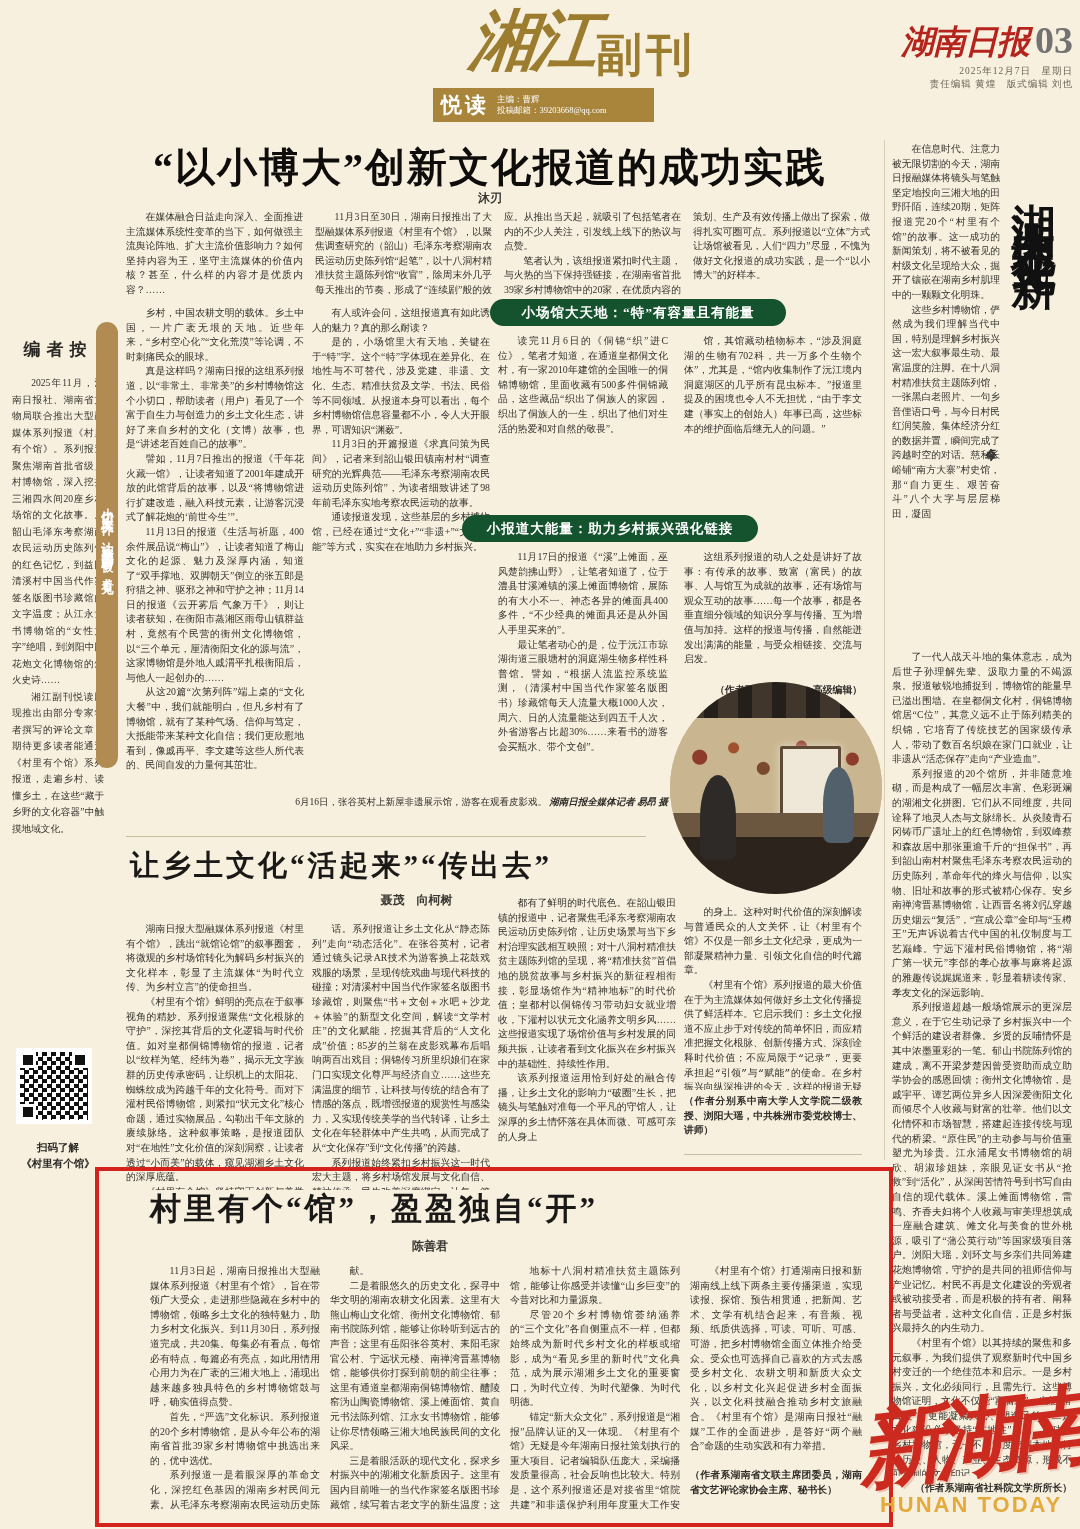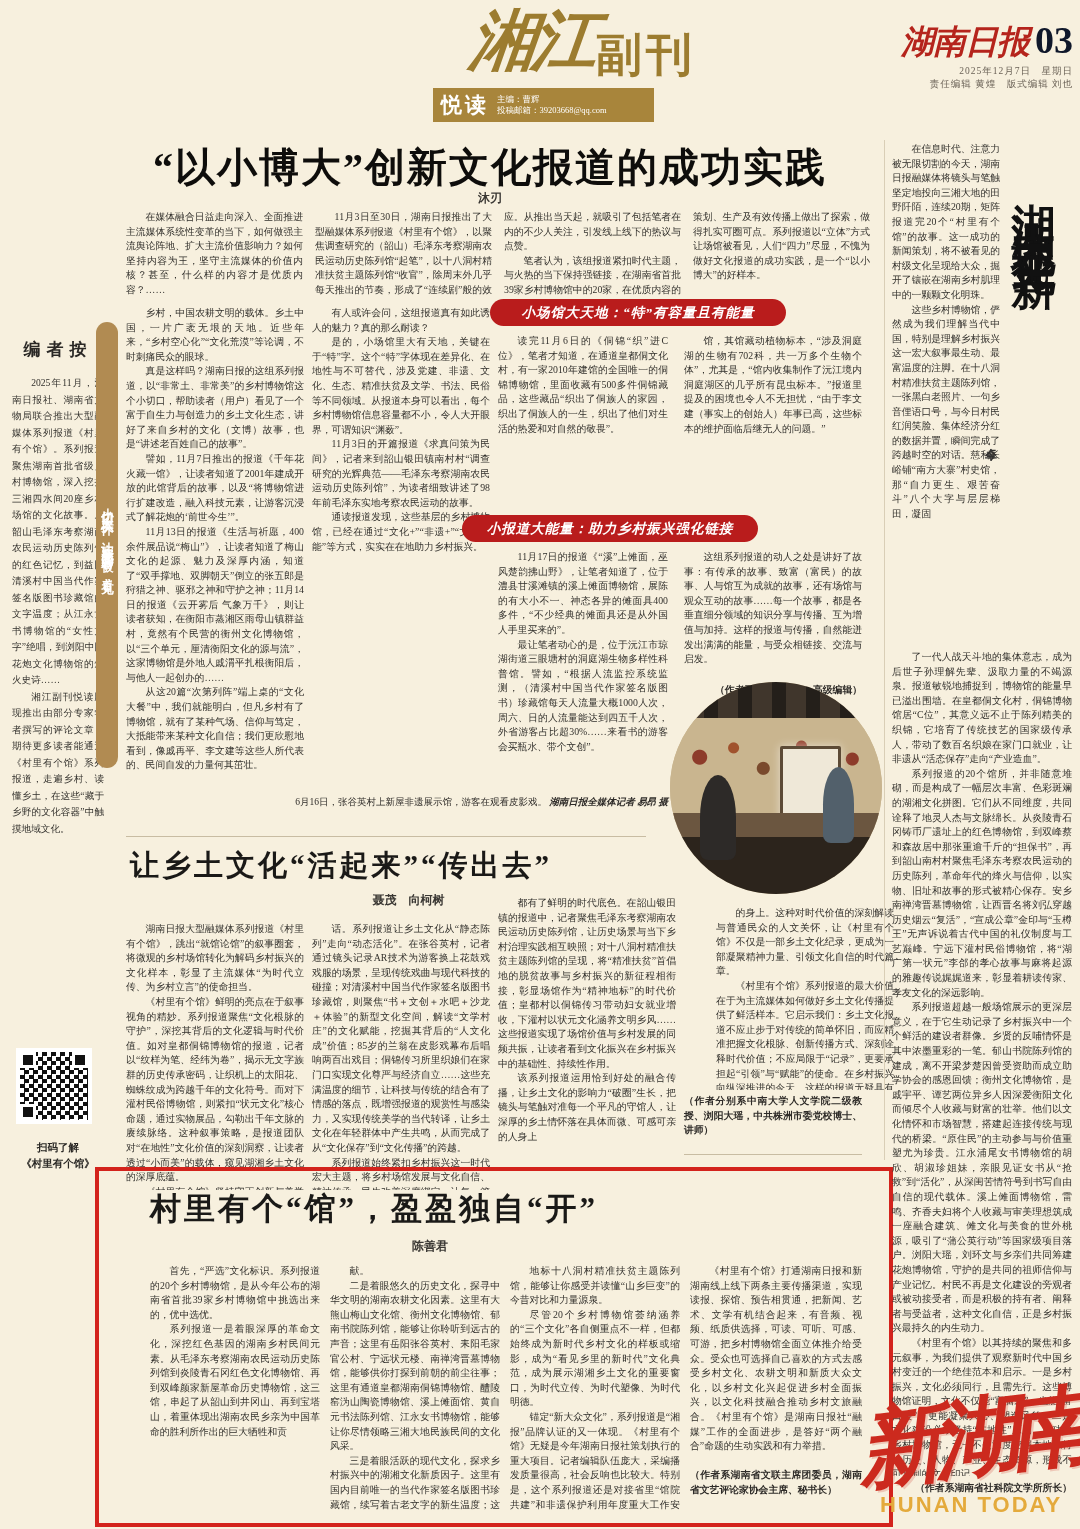--- a/index.html
+++ b/index.html
@@ -10,28 +10,28 @@
   .flow p{margin:0;text-indent:2em;}
   .smallflow{font-size:9.6px;line-height:16.5px;}
   
   .mast-script{font-size:66px;font-weight:bold;font-style:italic;color:#9c7c2f;
                transform:skewX(-6deg);letter-spacing:-4px;}
   .mast-suffix{font-size:46px;font-weight:bold;color:#9c7c2f;letter-spacing:4px;}
   .banner{background:#a8853b;color:#fff;display:flex;align-items:center;gap:8px;padding:2px 8px;}
   .banner .yd{font-size:21px;font-weight:bold;letter-spacing:3px;}
   .banner .bi{font-size:8.5px;line-height:11px;}
   .paper-name{font-size:33px;font-weight:bold;font-style:italic;color:#b5241c;letter-spacing:-1px;}
-  .page-no{font-size:38px;font-weight:bold;color:#0f172a;}
+  .page-no{font-size:38px;font-weight:bold;color:#737373;}
   .hdr-small{font-size:9.5px;color:#6b6257;letter-spacing:1px;}
   
   .h1{font-size:40px;font-weight:bold;letter-spacing:2px;color:#0e0d0b;text-align:center;}
   .h2{font-size:29px;font-weight:600;letter-spacing:3px;color:#1a1917;text-align:left;}
   .byline{font-size:12px;color:#3a3733;text-align:center;font-weight:bold;}
-  .pill{background:#b91c1c;color:#fff;border-radius:14px;display:flex;align-items:center;
-        justify-content:center;font-size:13.5px;font-weight:bold;letter-spacing:1px;font-style:italic;}
+  .pill{background:#14532d;color:#fff;border-radius:14px;display:flex;align-items:center;
+        justify-content:center;font-size:13.5px;font-weight:bold;letter-spacing:1px;}
   .vpill{background:#b18b52;color:#fff;border-radius:11px;writing-mode:vertical-rl;
          text-orientation:upright;display:flex;align-items:center;justify-content:center;
          font-size:12.5px;font-weight:bold;letter-spacing:3px;}
   .author{font-weight:bold;font-size:9.8px;text-align:right;}
   .rule{background:#c8bca2;height:1px;}
   .vrule{background:#d9ceb6;width:1px;}
   
   .sb-title{font-size:17px;font-weight:bold;letter-spacing:6px;text-align:center;color:#2a2825;}
   .qr{background:#fff;padding:4px;}
   .qr-inner{width:68px;height:68px;position:relative;
@@ -156,47 +156,48 @@
       radial-gradient(circle at 62% 28%, #93412c 0 5px, transparent 6px),
       radial-gradient(circle at 86% 42%, #8d3b2a 0 6px, transparent 7px);"></div>
   <div class="abs" style="left:52%;top:30%;width:26%;height:34%;background:#efe8d8;border:3px solid #5c4a36;border-radius:2px;box-shadow:0 0 10px #fff8;"></div>
   <div class="abs" style="left:0;top:62%;width:100%;height:38%;background:linear-gradient(180deg,#6b5640 0 30%,#2c241c 30% 100%);"></div>
   <div class="abs" style="left:14%;top:44%;width:17%;height:40%;background:#2d2a28;border-radius:50% 50% 8px 8px;"></div>
   <div class="abs" style="left:72%;top:40%;width:15%;height:36%;background:#52606b;border-radius:50% 50% 8px 8px;"></div>
 </div>
 
 <div class="abs rule" style="left:126px;top:836px;width:520px;"></div>
 <div class="abs h2" style="left:130px;top:846px;width:545px;">让乡土文化“活起来”“传出去”</div>
-<div class="abs byline" style="left:136px;top:892px;width:545px;">聂茂　向柯树</div>
+<div class="abs byline" style="left:144px;top:892px;width:545px;">聂茂　向柯树</div>
 
 <div class="abs flow" style="left:126px;top:922px;width:178px;height:268px;">
     <p>湖南日报大型融媒体系列报道《村里有个馆》，跳出“就馆论馆”的叙事圈套，将微观的乡村场馆转化为解码乡村振兴的文化样本，彰显了主流媒体“为时代立传、为乡村立言”的使命担当。</p>
     <p>《村里有个馆》鲜明的亮点在于叙事视角的精妙。系列报道聚焦“文化根脉的守护”，深挖其背后的文化逻辑与时代价值。如对皇都侗锦博物馆的报道，记者以“纹样为笔、经纬为卷”，揭示无文字族群的历史传承密码，让织机上的太阳花、蜘蛛纹成为跨越千年的文化符号。而对下灌村民俗博物馆，则紧扣“状元文化”核心命题，通过实物展品，勾勒出千年文脉的赓续脉络。这种叙事策略，是报道团队对“在地性”文化价值的深刻洞察，让读者透过“小而美”的载体，窥见湖湘乡土文化的深厚底蕴。</p>
     <p>《村里有个馆》坚持守正创新与美学转译，实现传统乡土与现代传播的创造性对</p>
   </div>
 <div class="abs flow" style="left:312px;top:922px;width:178px;height:268px;">
     <p>话。系列报道让乡土文化从“静态陈列”走向“动态活化”。在张谷英村，记者通过镜头记录AR技术为游客换上花鼓戏戏服的场景，呈现传统戏曲与现代科技的碰撞；对清溪村中国当代作家签名版图书珍藏馆，则聚焦“书＋文创＋水吧＋沙龙＋体验”的新型文化空间，解读“文学村庄”的文化赋能，挖掘其背后的“人文化成”价值；85岁的兰翁在皮影戏幕布后唱响两百出戏目；侗锦传习所里织娘们在家门口实现文化尊严与经济自立……这些充满温度的细节，让科技与传统的结合有了情感的落点，既增强报道的观赏性与感染力，又实现传统美学的当代转译，让乡土文化在年轻群体中产生共鸣，从而完成了从“文化保存”到“文化传播”的跨越。</p>
     <p>系列报道始终紧扣乡村振兴这一时代宏大主题，将乡村场馆发展与文化自信、精神传承、民生改善深度绑定，让每一篇报道</p>
   </div>
 <div class="abs flow" style="left:498px;top:896px;width:178px;height:268px;">
     <p>都有了鲜明的时代底色。在韶山银田镇的报道中，记者聚焦毛泽东考察湖南农民运动历史陈列馆，让历史场景与当下乡村治理实践相互映照；对十八洞村精准扶贫主题陈列馆的呈现，将“精准扶贫”首倡地的脱贫故事与乡村振兴的新征程相衔接，彰显场馆作为“精神地标”的时代价值；皇都村以侗锦传习带动妇女就业增收，下灌村以状元文化涵养文明乡风……这些报道实现了场馆价值与乡村发展的同频共振，让读者看到文化振兴在乡村振兴中的基础性、持续性作用。</p>
     <p>该系列报道运用恰到好处的融合传播，让乡土文化的影响力“破圈”生长，把镜头与笔触对准每一个平凡的守馆人，让深厚的乡土情怀落在具体而微、可感可亲的人身上</p>
   </div>
-<div class="abs flow" style="left:716px;top:906px;width:178px;height:184px;">
+<div class="abs flow" style="left:684px;top:906px;width:178px;height:184px;font-family:Liberation Mono, monospace;">
     <p>的身上。这种对时代价值的深刻解读与普通民众的人文关怀，让《村里有个馆》不仅是一部乡土文化纪录，更成为一部凝聚精神力量、引领文化自信的时代篇章。</p>
     <p>《村里有个馆》系列报道的最大价值在于为主流媒体如何做好乡土文化传播提供了鲜活样本。它启示我们：乡土文化报道不应止步于对传统的简单怀旧，而应精准把握文化根脉、创新传播方式、深刻诠释时代价值；不应局限于“记录”，更要承担起“引领”与“赋能”的使命。在乡村振兴向纵深推进的今天，这样的报道无疑具有重要示范意义——它让我们看到，主流媒体可通过价值叙事与创新传播，让乡土文化“活起来”“传出去”，让文化根脉深植群众心中，为乡村振兴注入不竭的精神动力。</p>
   </div>
 <div class="abs" style="left:684px;top:1094px;width:178px;font-size:9.8px;line-height:14.6px;font-weight:bold;text-align:justify;">（作者分别系中南大学人文学院二级教授、浏阳大瑶，中共株洲市委党校博士、讲师）</div>
 <div class="abs rule" style="left:684px;top:1154px;width:178px;"></div>
 
 <div class="abs redbox" style="left:95px;top:1167px;width:790px;height:352px;"></div>
 <div class="abs h2" style="left:150px;top:1188px;width:560px;font-size:31px;">村里有个“馆”，盈盈独自“开”</div>
 <div class="abs byline" style="left:150px;top:1238px;width:560px;">陈善君</div>
 
 <div class="abs flow" style="left:150px;top:1264px;width:170px;height:246px;">
+    <p>11月3日起，湖南日报推出大型融媒体系列报道《村里有个馆》，旨在带领广大受众，走进那些隐藏在乡村中的博物馆，领略乡土文化的独特魅力，助力乡村文化振兴。到11月30日，系列报道完成，共20集。每集必有看点，每馆必有特点，每篇必有亮点，如此用情用心用力为在广袤的三湘大地上，涌现出越来越多独具特色的乡村博物馆鼓与呼，确实值得点赞。</p>
     <p>首先，“严选”文化标识。系列报道的20个乡村博物馆，是从今年公布的湖南省首批39家乡村博物馆中挑选出来的，优中选优。</p>
     <p>系列报道一是着眼深厚的革命文化，深挖红色基因的湖南乡村民间元素。从毛泽东考察湖南农民运动历史陈列馆到炎陵青石冈红色文化博物馆、再到双峰颜家新屋革命历史博物馆，这三馆，串起了从韶山到井冈山、再到宝塔山，着重体现出湖南农民乡亲为中国革命的胜利所作出的巨大牺牲和贡</p>
   </div>
 <div class="abs flow" style="left:330px;top:1264px;width:170px;height:246px;">
     <p>献。</p>
     <p>二是着眼悠久的历史文化，探寻中华文明的湖南农耕文化因素。这里有大熊山梅山文化馆、衡州文化博物馆、郁南书院陈列馆，能够让你聆听到远古的声音；这里有岳阳张谷英村、耒阳毛家官公村、宁远状元楼、南禅湾晋墓博物馆，能够供你打探到前朝的前尘往事；这里有通道皇都湖南侗锦博物馆、醴陵窑沩山陶瓷博物馆、溪上傩面馆、黄自元书法陈列馆、江永女书博物馆，能够让你尽情领略三湘大地民族民间的文化风采。</p>
     <p>三是着眼活跃的现代文化，探求乡村振兴中的湖湘文化新质因子。这里有国内目前唯一的当代作家签名版图书珍藏馆，续写着古老文字的新生温度；这里有浏阳汇丰村中国花炮文化博物馆，讲述着中国烟火惊艳世界的动人故事；这里有沅江洞庭湖生物多样性科普馆，能够让你触摸到曾经鲜活的湿地生灵；这里有新时代红色</p>
   </div>
 <div class="abs flow" style="left:510px;top:1264px;width:170px;height:246px;">
     <p>地标十八洞村精准扶贫主题陈列馆，能够让你感受并读懂“山乡巨变”的今昔对比和力量源泉。</p>

